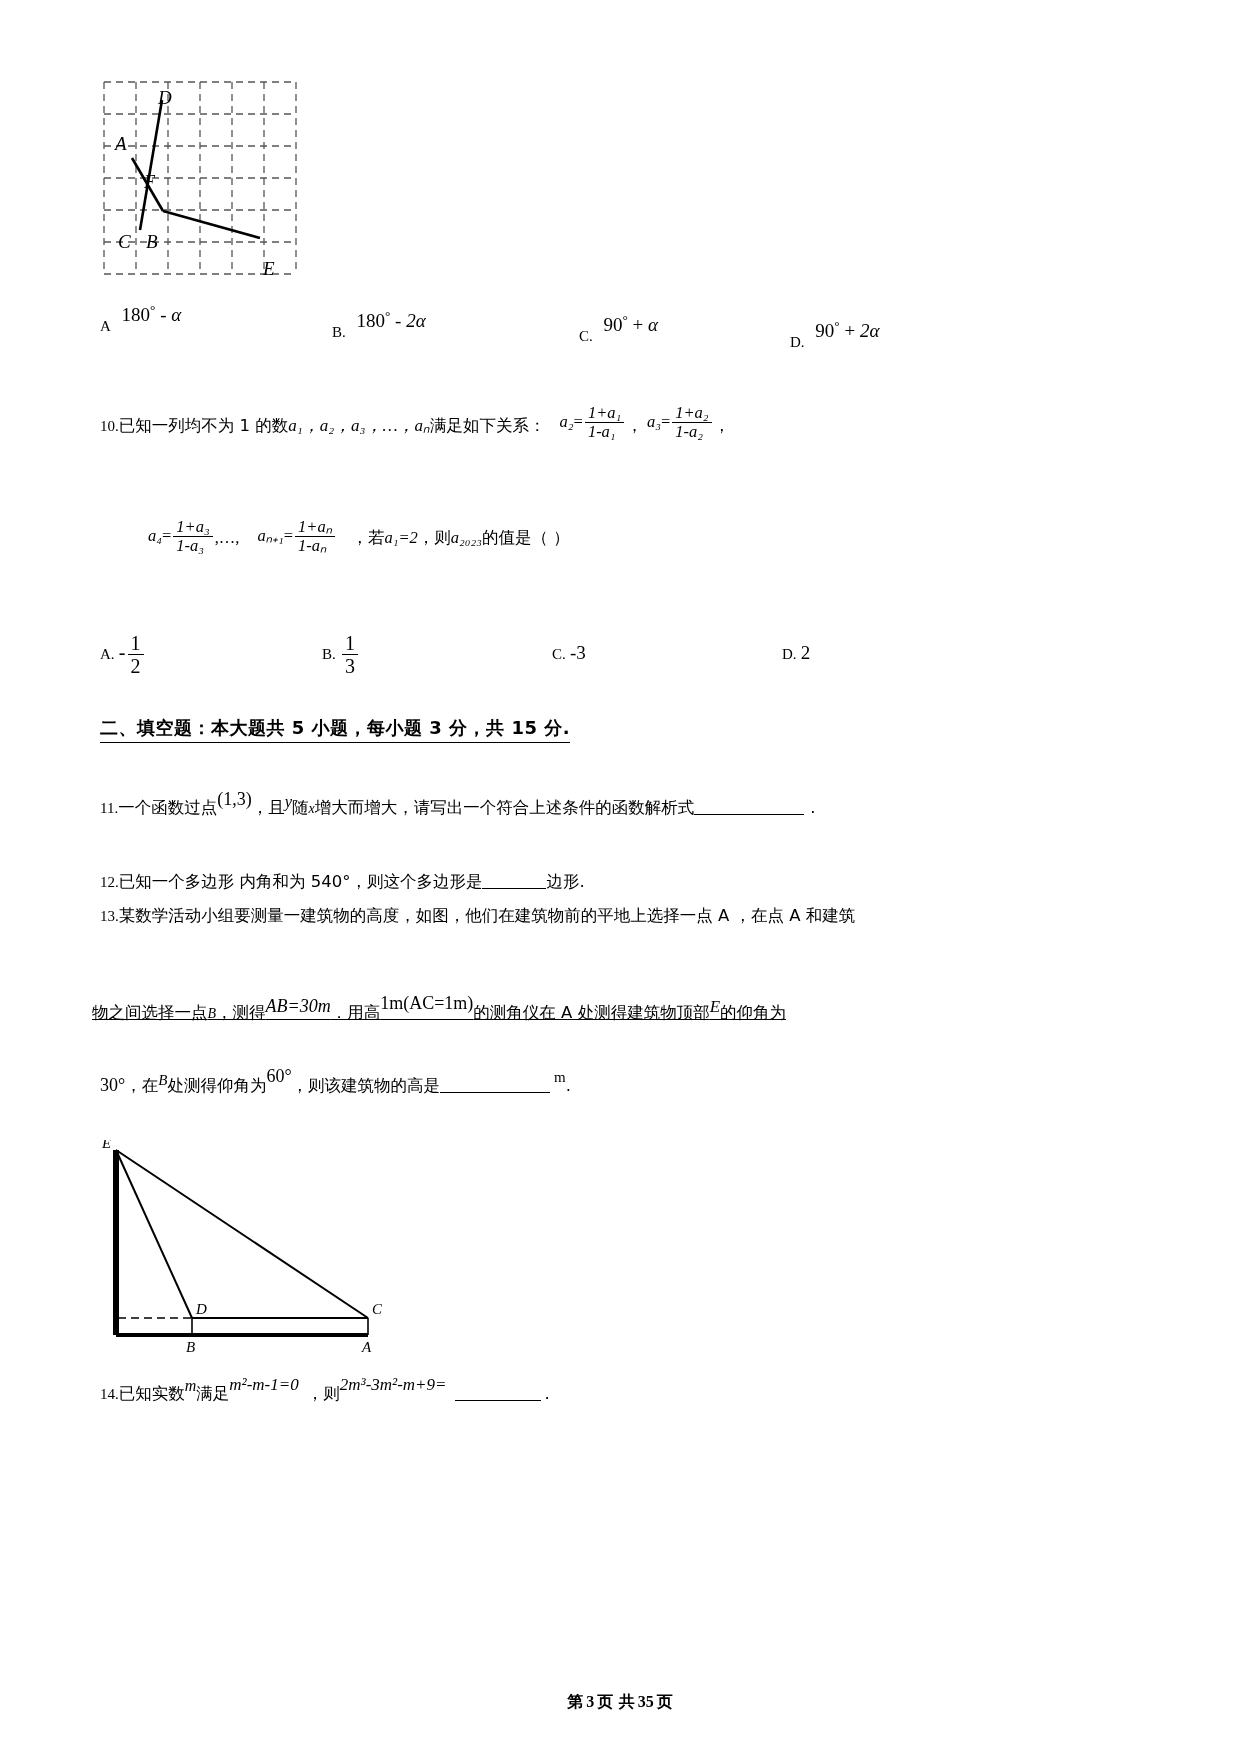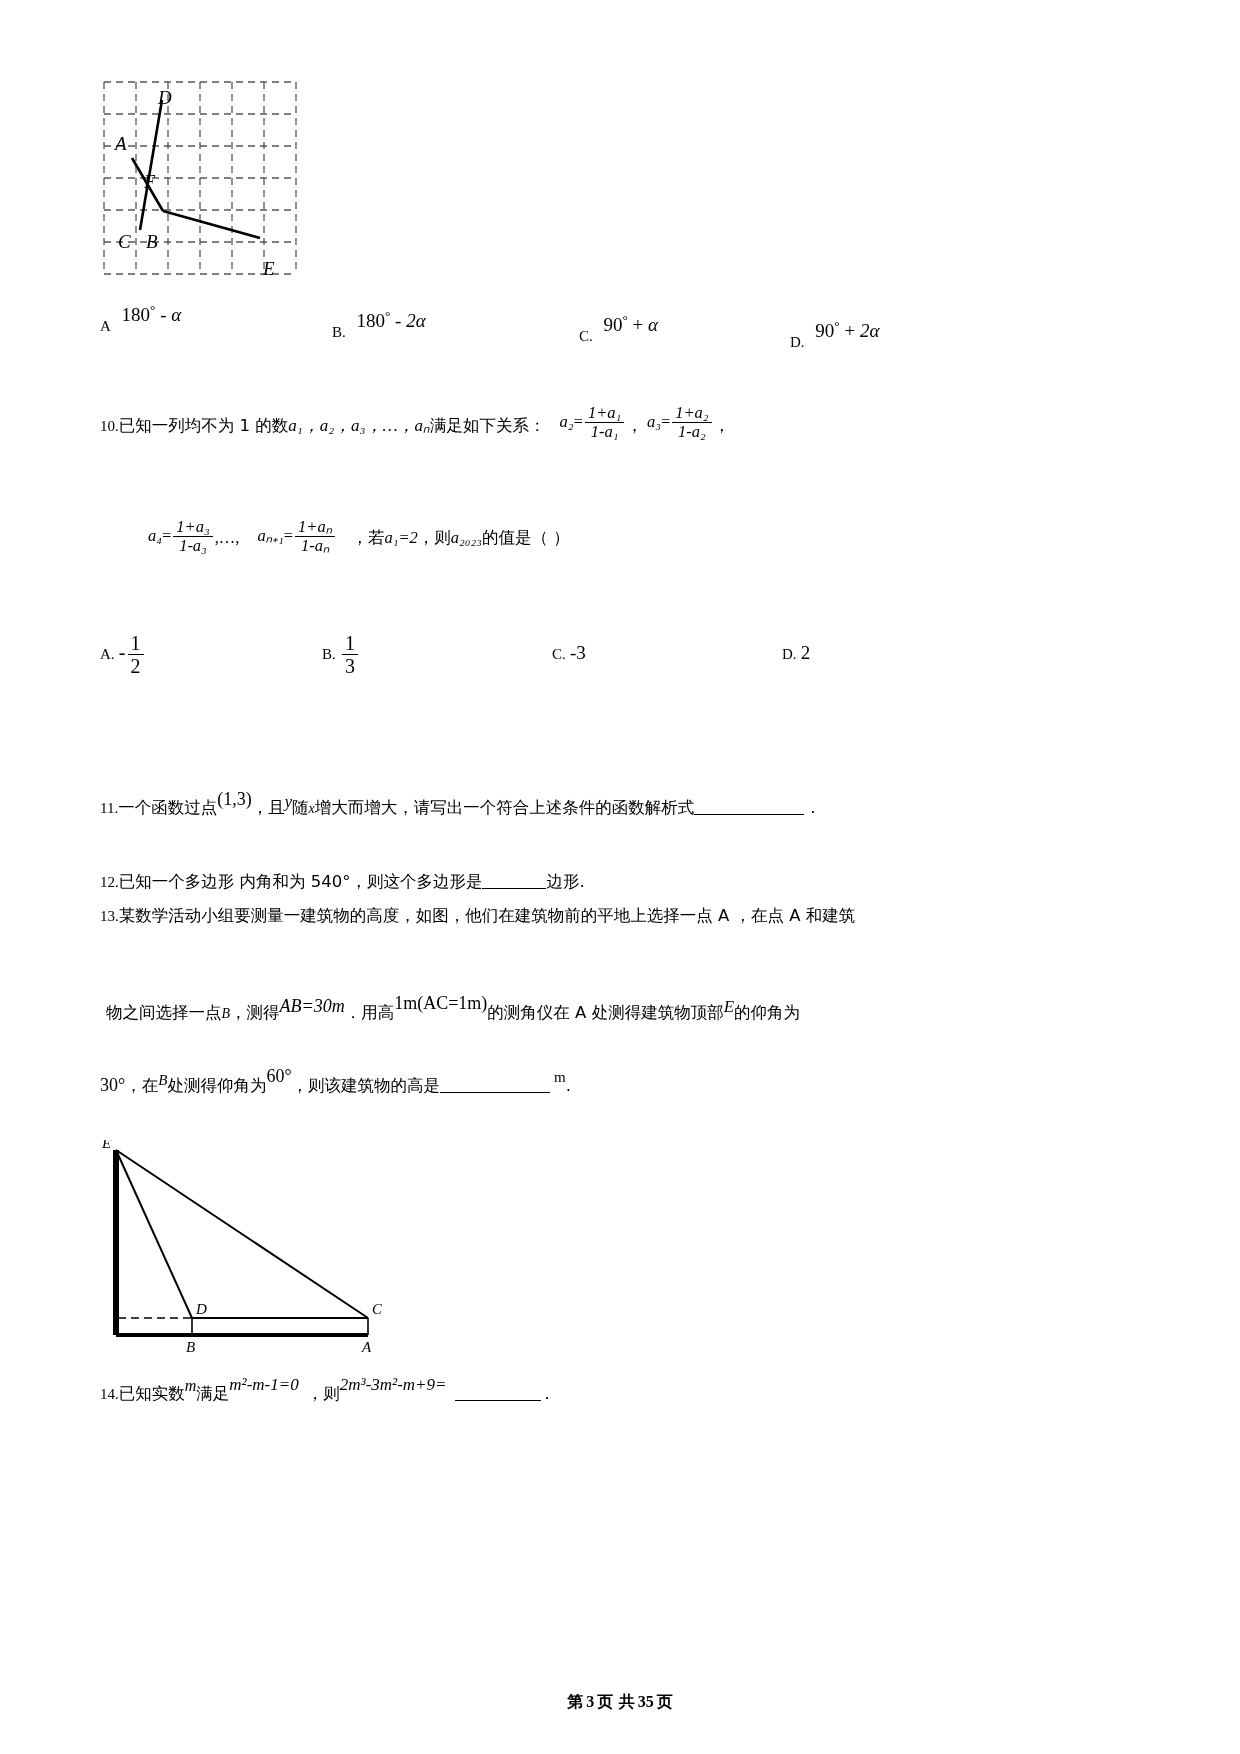--- a/index.html
+++ b/index.html
@@ -23,21 +23,20 @@
   }
 
   
   .mi { font-style: italic; font-family: "Liberation Serif", serif; }
   .mn { font-style: normal; font-family: "Liberation Serif", serif; }
   .deg { font-size: 0.70em; vertical-align: 0.50em; }
 
   .frac {
     display: inline-block;
     vertical-align: middle;
-    text-align: center;
     line-height: 1.12;
     margin: 0 2px;
   }
   .frac .num { display: block; padding: 0 3px; }
   .frac .den { display: block; padding: 0 3px; border-top: 1.2px solid #000; }
 
   .cn { font-family: "DejaVu Sans", "Liberation Sans", sans-serif; }
 
   
   .fig1 {
@@ -247,34 +246,35 @@
       <span class="optletter">C.</span>
       <span class="mn" style="font-size:19px;">-3</span>
     </div>
 
     <div class="opt" style="left:782px; top:24px;">
       <span class="optletter">D.</span>
       <span class="mn" style="font-size:19px;">2</span>
     </div>
   </div>
 
+  <div class="section-heading" style="left:100px; top:716px;">二、填空题：本大题共 5 小题，每小题 3 分，共 15 分.</div>
 
   <div class="q" style="left:100px; top:790px;">
     <span class="qnum">11.</span><span class="cn">一个函数过点</span><span class="mn" style="position:relative; bottom:8px; font-size:18px;">(1,3)</span><span class="cn">，且</span><span class="mi" style="position:relative; bottom:6px;">y</span><span class="cn">随</span><span class="mi" style="font-size:14px;">x</span><span class="cn">增大而增大，请写出一个符合上述条件的函数解析式</span><span class="blank blank-lg"></span><span class="cn" style="margin-left:6px;">.</span>
   </div>
 
   <div class="q" style="left:100px; top:866px;">
     <span class="qnum">12.</span><span class="cn">已知一个多边形   内角和为 540°，则这个多边形是</span><span class="blank blank-sm"></span><span class="cn">边形.</span>
   </div>
 
   <div class="q" style="left:100px; top:900px;">
     <span class="qnum">13.</span><span class="cn">某数学活动小组要测量一建筑物的高度，如图，他们在建筑物前的平地上选择一点 A  ，在点 A 和建筑</span>
   </div>
 
-  <div class="q" style="left:106px; top:995px;">
+  <div class="q" style="left:92px; top:995px;text-decoration:underline;">
     <span class="cn">物之间选择一点</span><span class="mi" style="font-size:14px;">B</span><span class="cn">，测得</span><span class="mi" style="position:relative; bottom:6px; font-size:18px;">AB=30m</span><span class="cn">．用高</span><span class="mn" style="position:relative; bottom:9px; font-size:18px;">1m(AC=1m)</span><span class="cn">的测角仪在 A 处测得建筑物顶部</span><span class="mi" style="position:relative; bottom:6px; font-size:17px;">E</span><span class="cn">的仰角为</span>
   </div>
 
   <div class="q" style="left:100px; top:1068px;">
     <span class="mn" style="font-size:18px;">30°</span><span class="cn">，在</span><span class="mi" style="position:relative; bottom:6px; font-size:15px;">B</span><span class="cn">处测得仰角为</span><span class="mn" style="position:relative; bottom:9px; font-size:18px;">60°</span><span class="cn">，则该建筑物的高是</span><span class="blank blank-lg"></span><span class="mn" style="position:relative; bottom:9px; font-size:15px; margin-left:4px;">m</span><span class="cn">.</span>
   </div>
 
   <div class="fig2">
     <svg width="330" height="215" viewBox="0 0 330 215" xmlns="http://www.w3.org/2000/svg">
 

